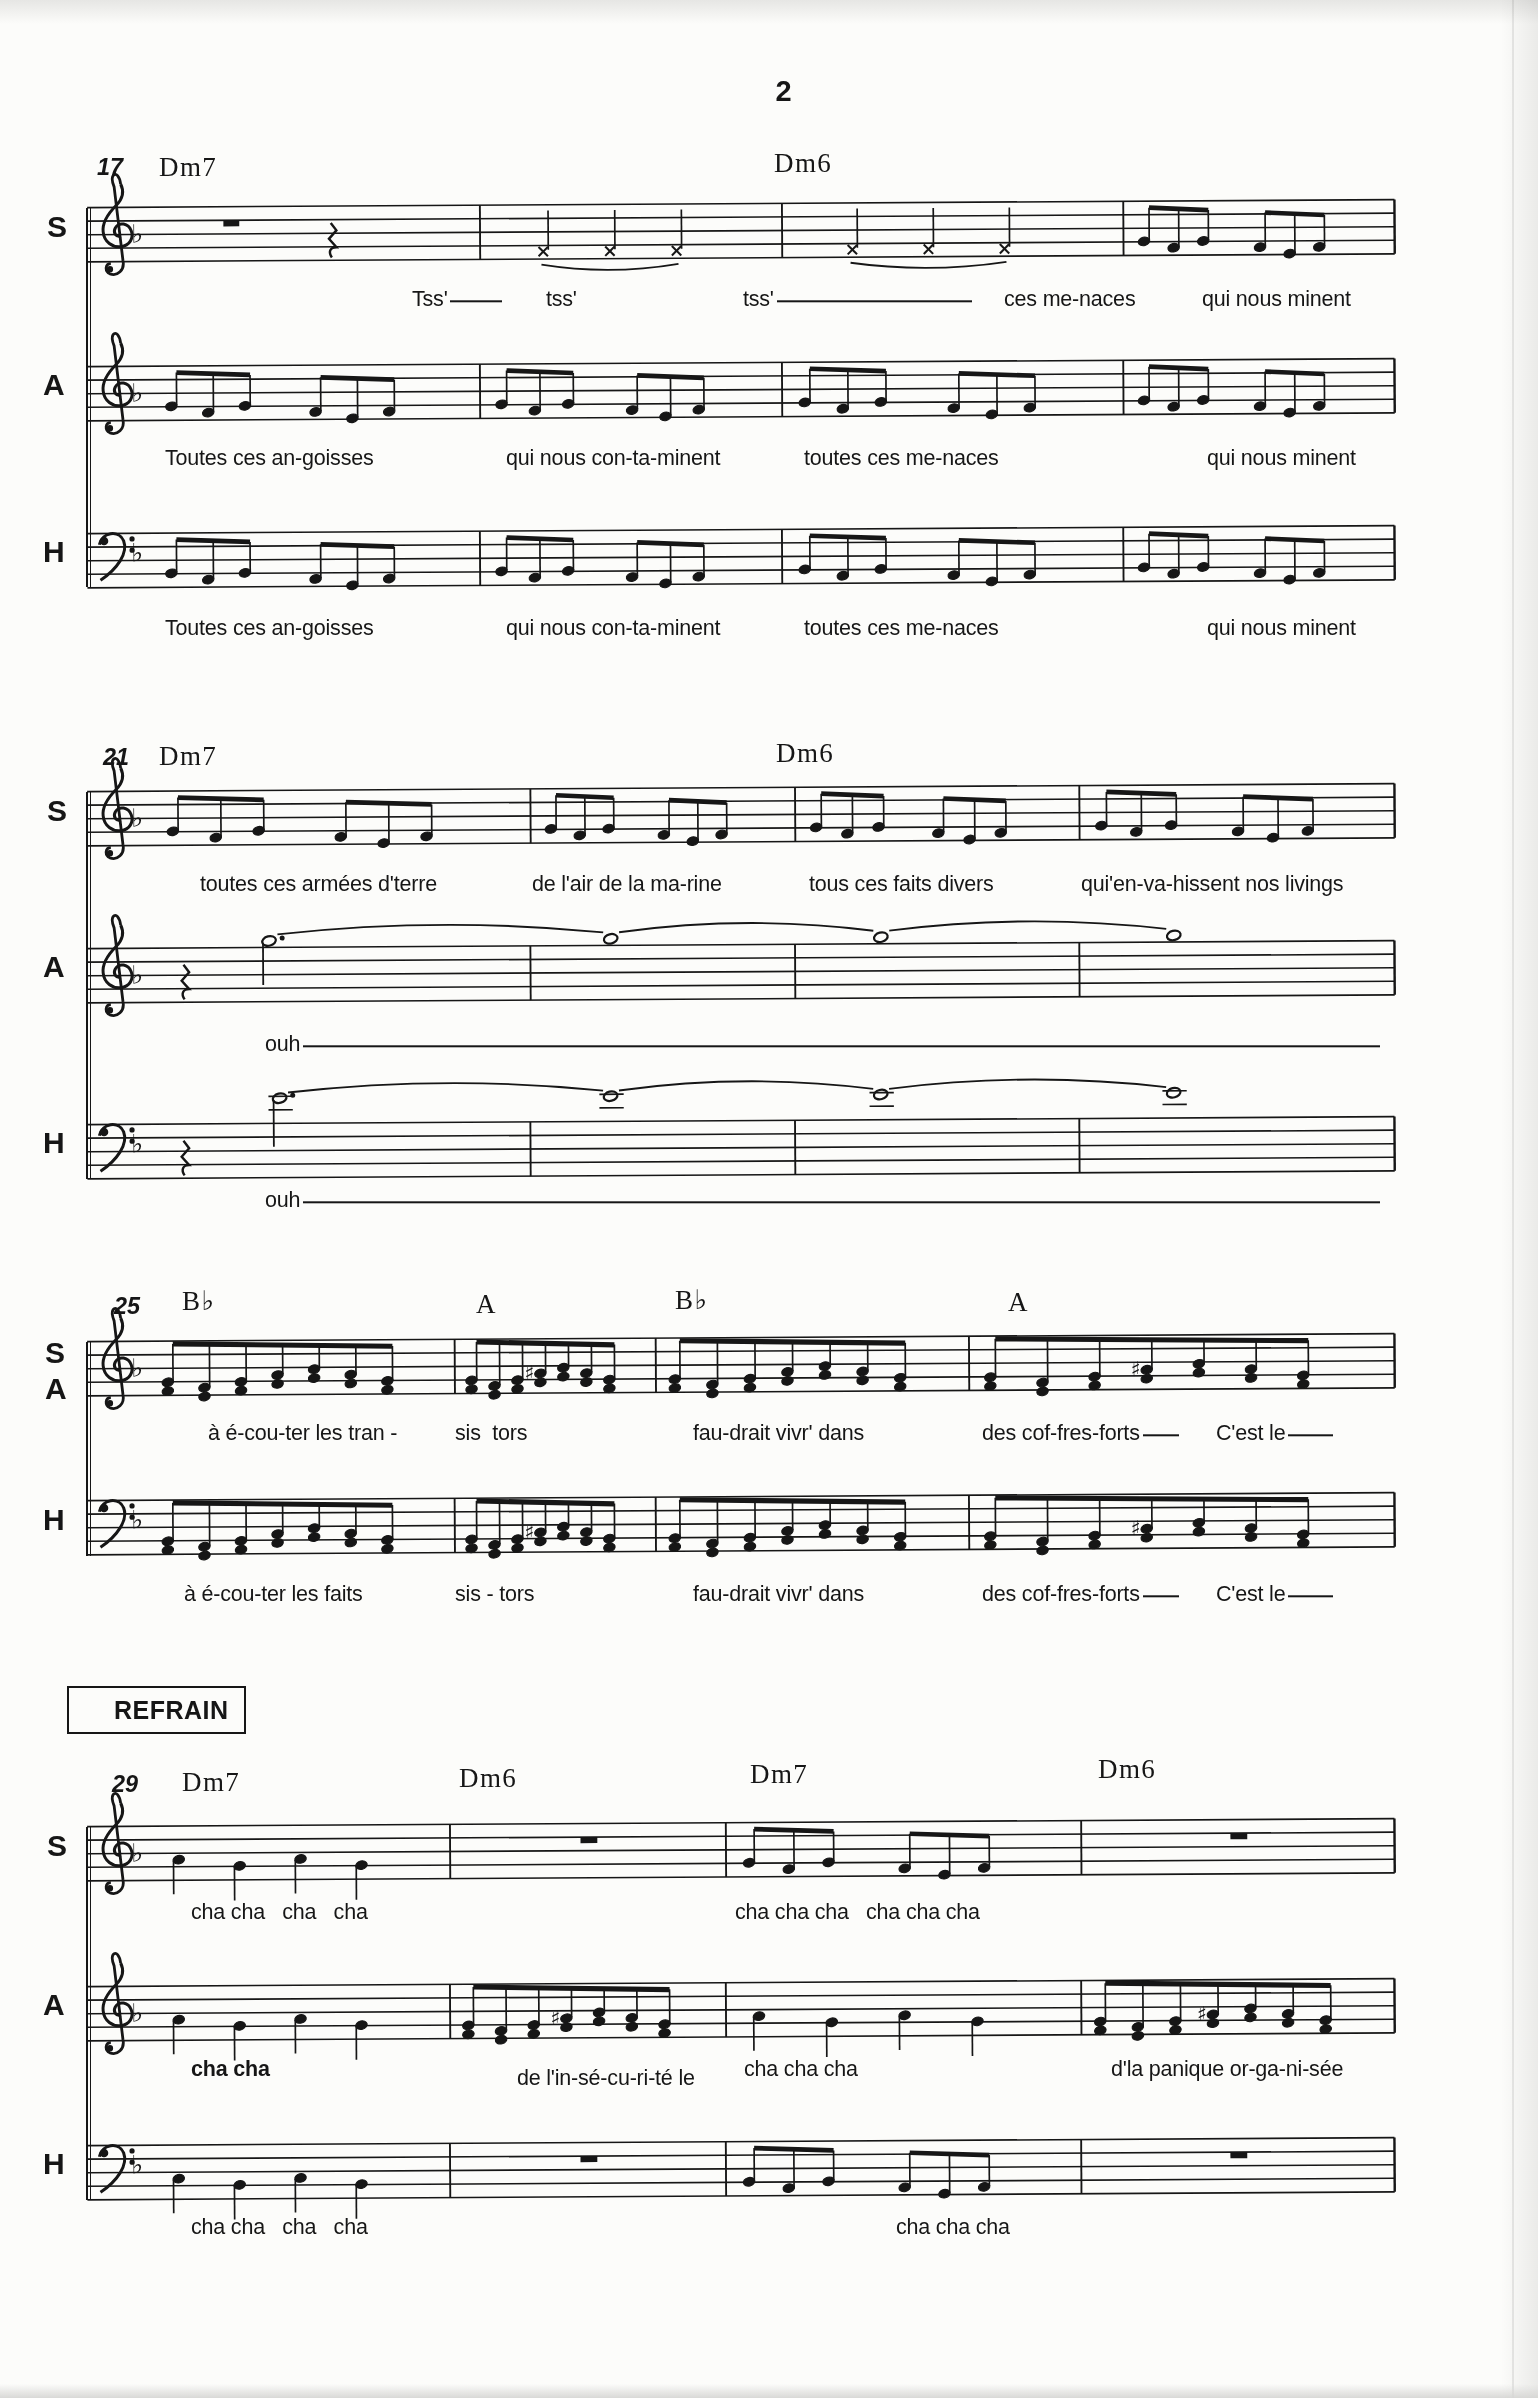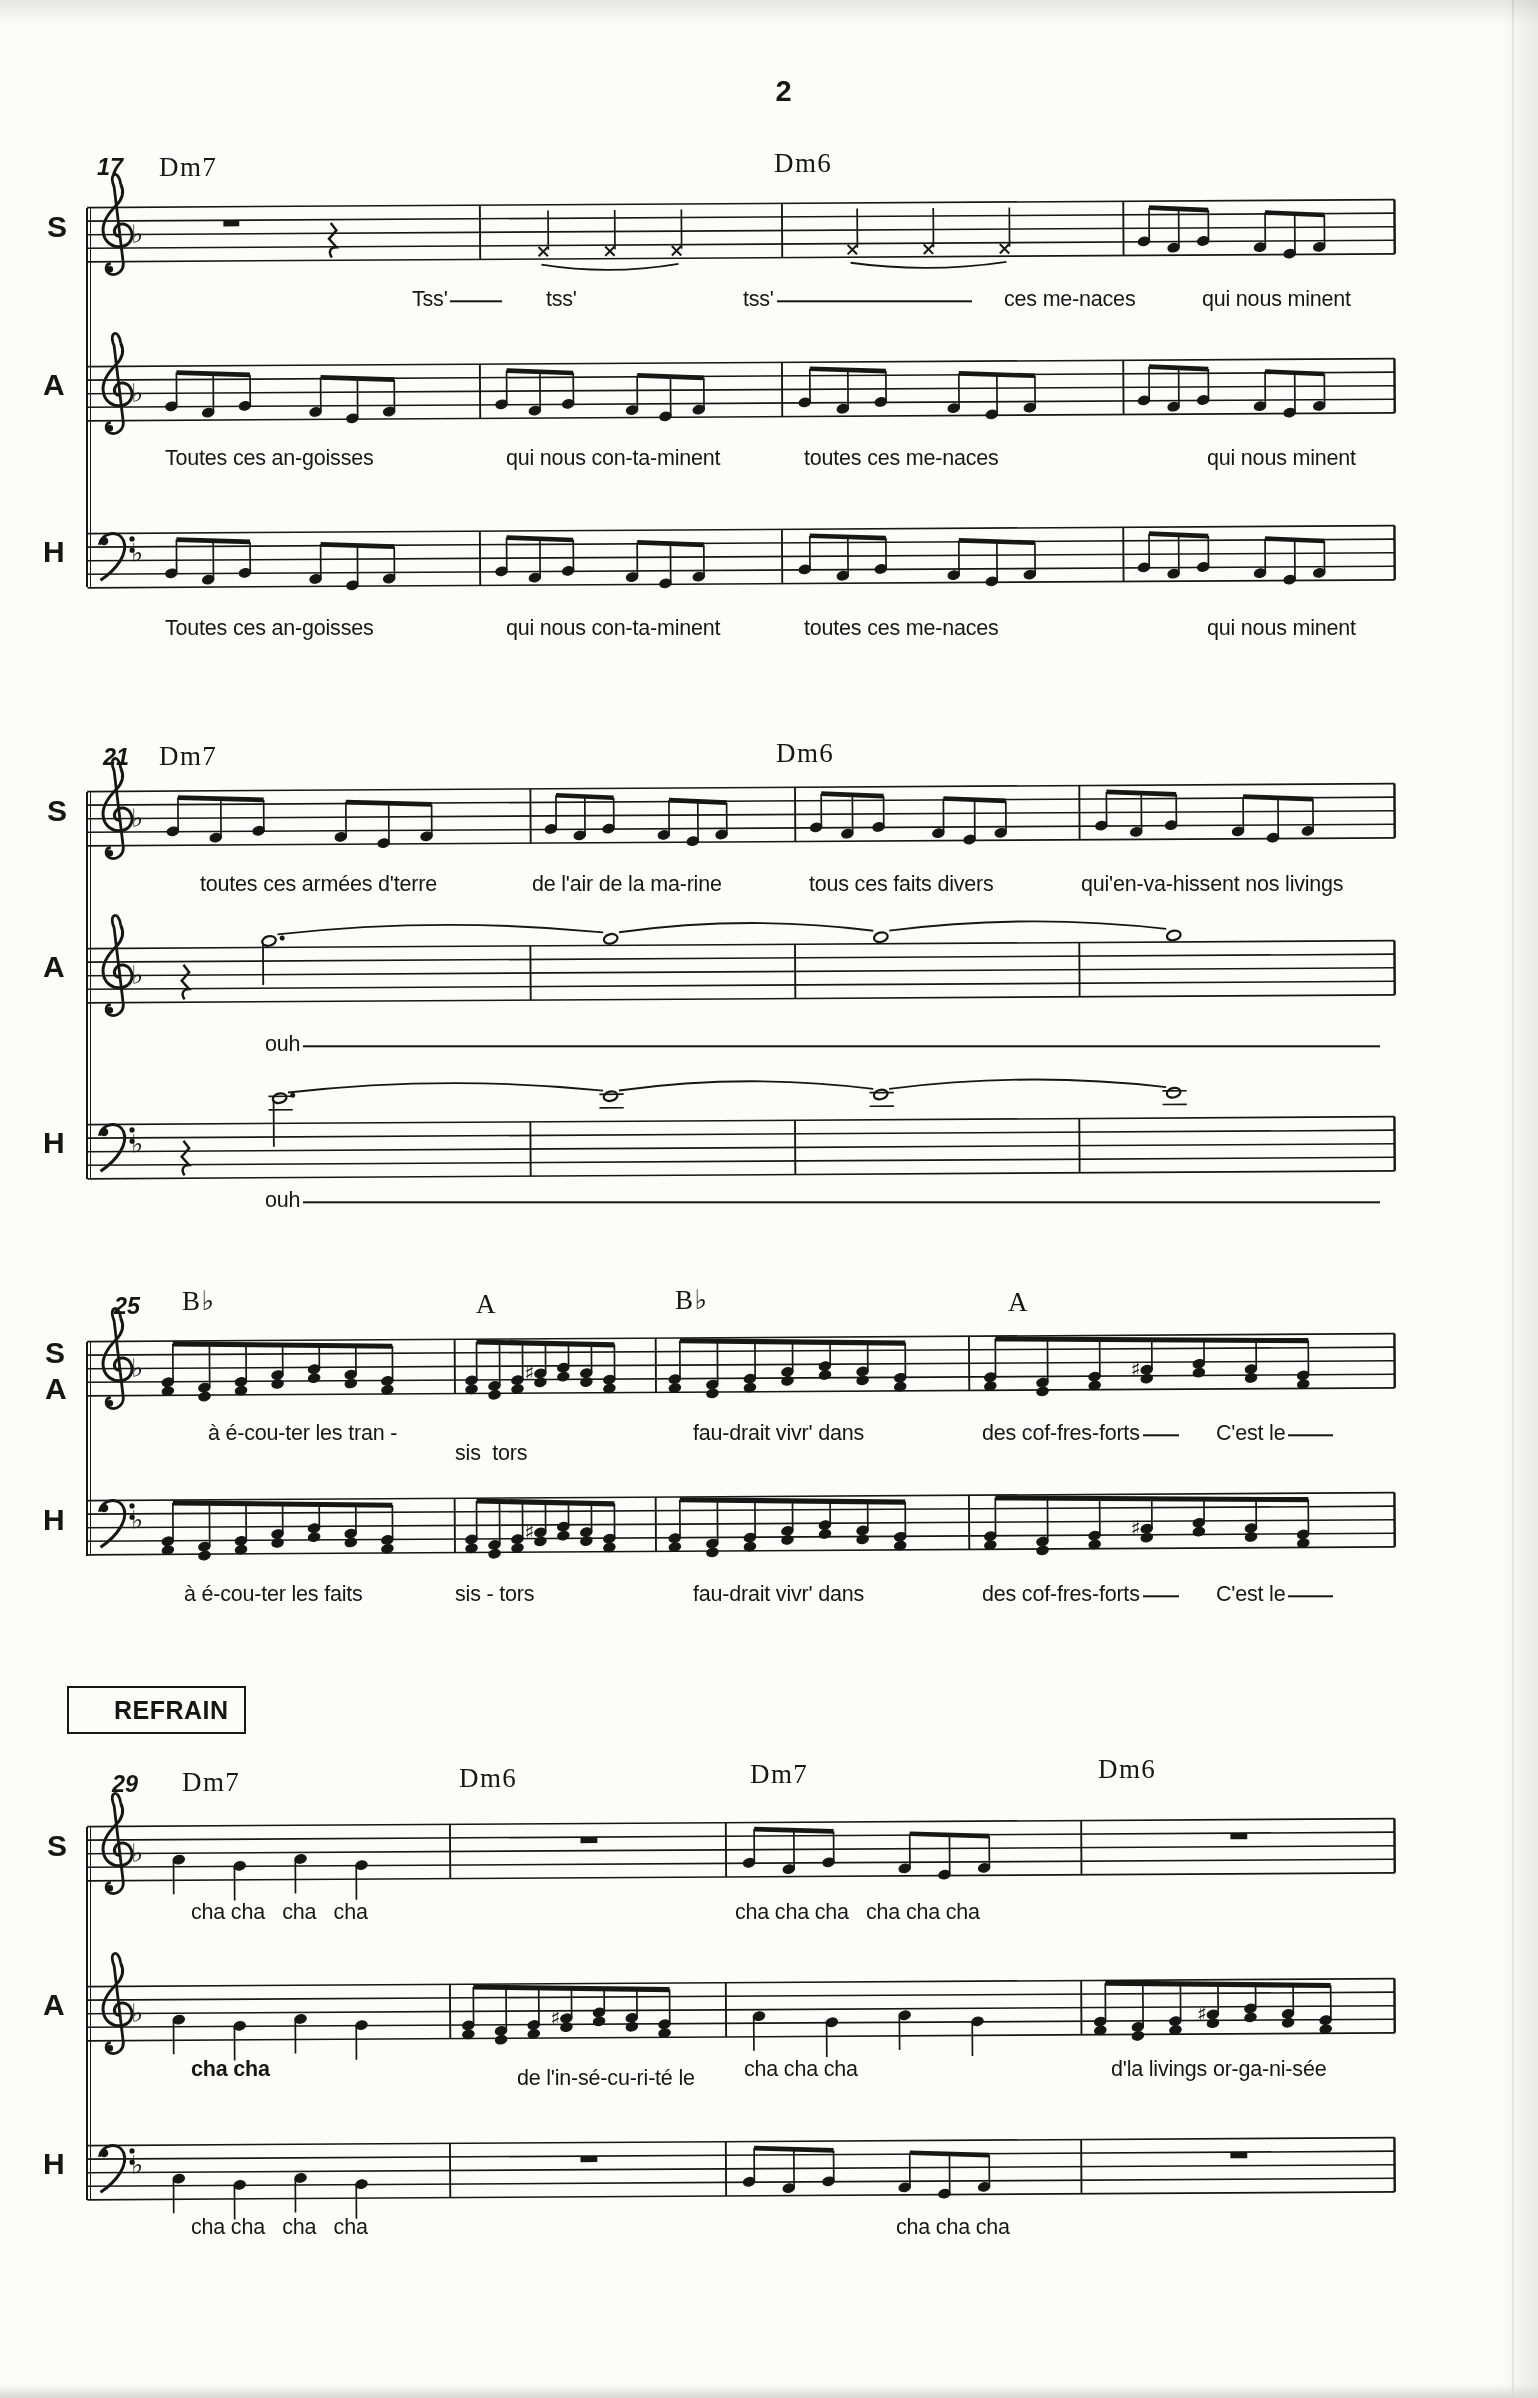--- a/index.html
+++ b/index.html
@@ -514,21 +514,21 @@
         <ellipse cx="1244.43" cy="92" rx="6.2" ry="4.5" transform="rotate(-14 1244.43 92)" fill="#161616" stroke="#161616" stroke-width="1.2"></ellipse>
         <ellipse cx="1244.43" cy="101.5" rx="6.2" ry="4.5" transform="rotate(-14 1244.43 101.5)" fill="#161616" stroke="#161616" stroke-width="1.2"></ellipse>
         <line x1="1250.03" y1="91" x2="1250.03" y2="61" stroke="#161616" stroke-width="1.8"></line>
         <ellipse cx="1300.2" cy="99" rx="6.2" ry="4.5" transform="rotate(-14 1300.2 99)" fill="#161616" stroke="#161616" stroke-width="1.2"></ellipse>
         <ellipse cx="1300.2" cy="108.5" rx="6.2" ry="4.5" transform="rotate(-14 1300.2 108.5)" fill="#161616" stroke="#161616" stroke-width="1.2"></ellipse>
         <line x1="1305.8" y1="98" x2="1305.8" y2="61.6" stroke="#161616" stroke-width="1.8"></line>
         <line x1="971.1800000000001" y1="58" x2="1305.8" y2="62" stroke="#161616" stroke-width="5.5"></line>
         <text x="1115.8899999999999" y="99" class="acc-small">♯</text>
       </svg>
       <div class="lyric" style="left: 184px; top: 1421px; margin-left: 24px;"><span>à é-cou-ter les tran -</span></div>
-      <div class="lyric" style="left: 455px; top: 1421px; margin-top: 20px;"><span>sis  tors</span></div>
+      <div class="lyric" style="left: 455px; top: 1421px;"><span>sis  tors</span></div>
       <div class="lyric" style="left: 693px; top: 1421px;"><span>fau-drait vivr' dans</span></div>
       <div class="lyric" style="left: 982px; top: 1421px;"><span>des cof-fres-forts</span><span class="ext" style="width: 36px;"></span></div>
       <div class="lyric" style="left: 1216px; top: 1421px;"><span>C'est le</span><span class="ext" style="width: 45px;"></span></div>
       <div class="vlabel" style="left: 43px; top: 1503px;">H</div>
       <svg width="1323" height="173" class="staff" style="left: 86px; top: 1449px;" viewBox="0 0 1412 185">
         <line x1="0" y1="55" x2="1398" y2="55" stroke="#161616" stroke-width="1.7"></line>
         <line x1="0" y1="69.5" x2="1398" y2="69.5" stroke="#161616" stroke-width="1.7"></line>
         <line x1="0" y1="84" x2="1398" y2="84" stroke="#161616" stroke-width="1.7"></line>
         <line x1="0" y1="98.5" x2="1398" y2="98.5" stroke="#161616" stroke-width="1.7"></line>
         <line x1="0" y1="113" x2="1398" y2="113" stroke="#161616" stroke-width="1.7"></line>
@@ -767,21 +767,21 @@
         <line x1="1289.6299999999999" y1="91" x2="1289.6299999999999" y2="61" stroke="#161616" stroke-width="1.8"></line>
         <ellipse cx="1324.2" cy="99" rx="6.2" ry="4.5" transform="rotate(-14 1324.2 99)" fill="#161616" stroke="#161616" stroke-width="1.2"></ellipse>
         <ellipse cx="1324.2" cy="108.5" rx="6.2" ry="4.5" transform="rotate(-14 1324.2 108.5)" fill="#161616" stroke="#161616" stroke-width="1.2"></ellipse>
         <line x1="1329.8" y1="98" x2="1329.8" y2="61.6" stroke="#161616" stroke-width="1.8"></line>
         <line x1="1088.78" y1="58" x2="1329.8" y2="62" stroke="#161616" stroke-width="5.5"></line>
         <text x="1186.69" y="99" class="acc-small">♯</text>
       </svg>
       <div class="lyric" style="left: 191px; top: 2057px; font-weight: bold;"><span>cha cha</span></div>
       <div class="lyric" style="left: 517px; top: 2057px; margin-top: 9px;"><span>de l'in-sé-cu-ri-té le</span></div>
       <div class="lyric" style="left: 744px; top: 2057px;"><span>cha cha cha</span></div>
-      <div class="lyric" style="left: 1111px; top: 2057px;"><span>d'la livings or-ga-ni-sée</span></div>
+      <div class="lyric" style="left: 1111px; top: 2057px;"><span>d'la panique or-ga-ni-sée</span></div>
       <div class="vlabel" style="left: 43px; top: 2147px;">H</div>
       <svg width="1323" height="173" class="staff" style="left: 86px; top: 2094px;" viewBox="0 0 1412 185">
         <line x1="0" y1="55" x2="1398" y2="55" stroke="#161616" stroke-width="1.7"></line>
         <line x1="0" y1="69.5" x2="1398" y2="69.5" stroke="#161616" stroke-width="1.7"></line>
         <line x1="0" y1="84" x2="1398" y2="84" stroke="#161616" stroke-width="1.7"></line>
         <line x1="0" y1="98.5" x2="1398" y2="98.5" stroke="#161616" stroke-width="1.7"></line>
         <line x1="0" y1="113" x2="1398" y2="113" stroke="#161616" stroke-width="1.7"></line>
         <line x1="388" y1="55" x2="388" y2="113" stroke="#161616" stroke-width="2"></line>
         <line x1="683" y1="55" x2="683" y2="113" stroke="#161616" stroke-width="2"></line>
         <line x1="1063" y1="55" x2="1063" y2="113" stroke="#161616" stroke-width="2"></line>

